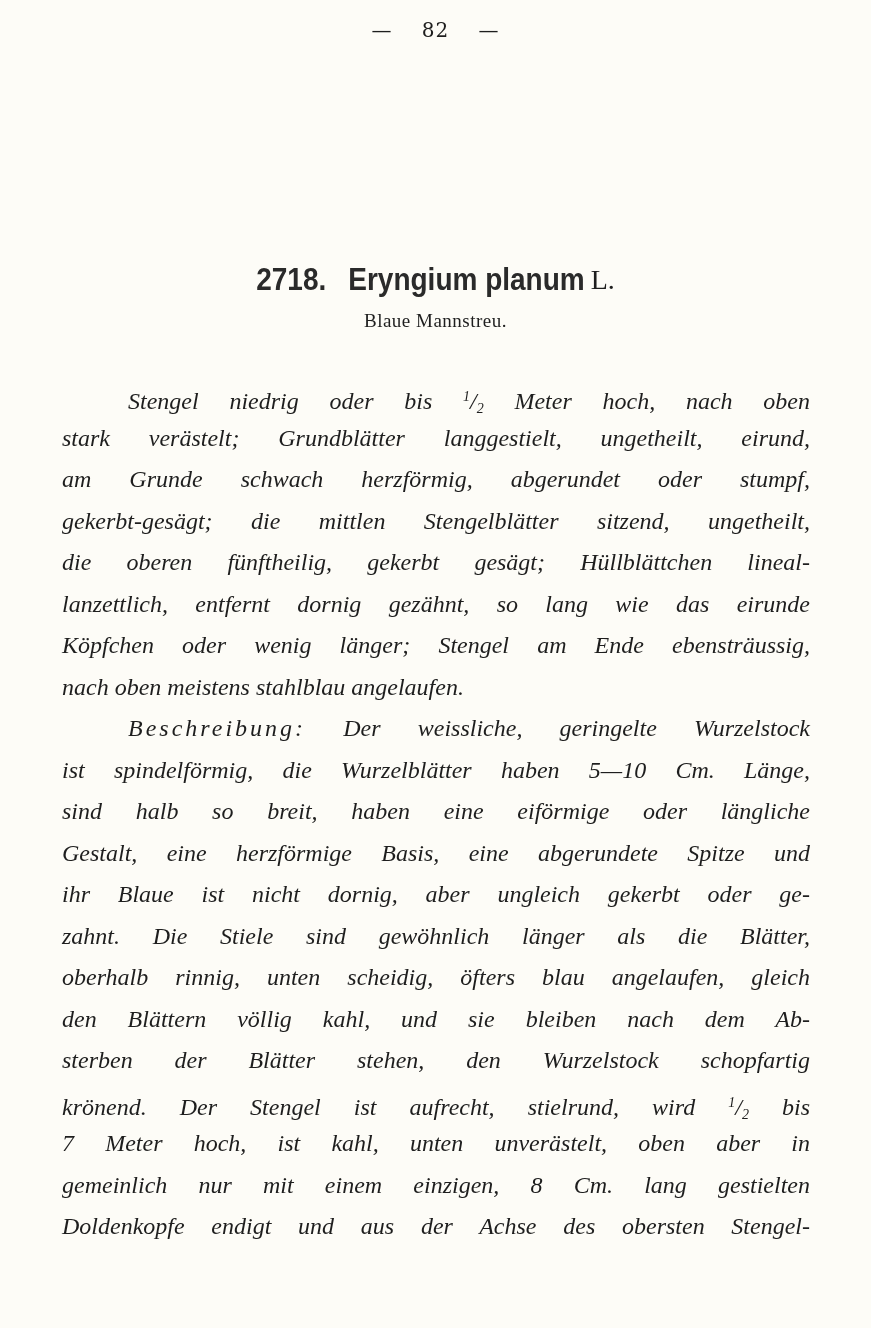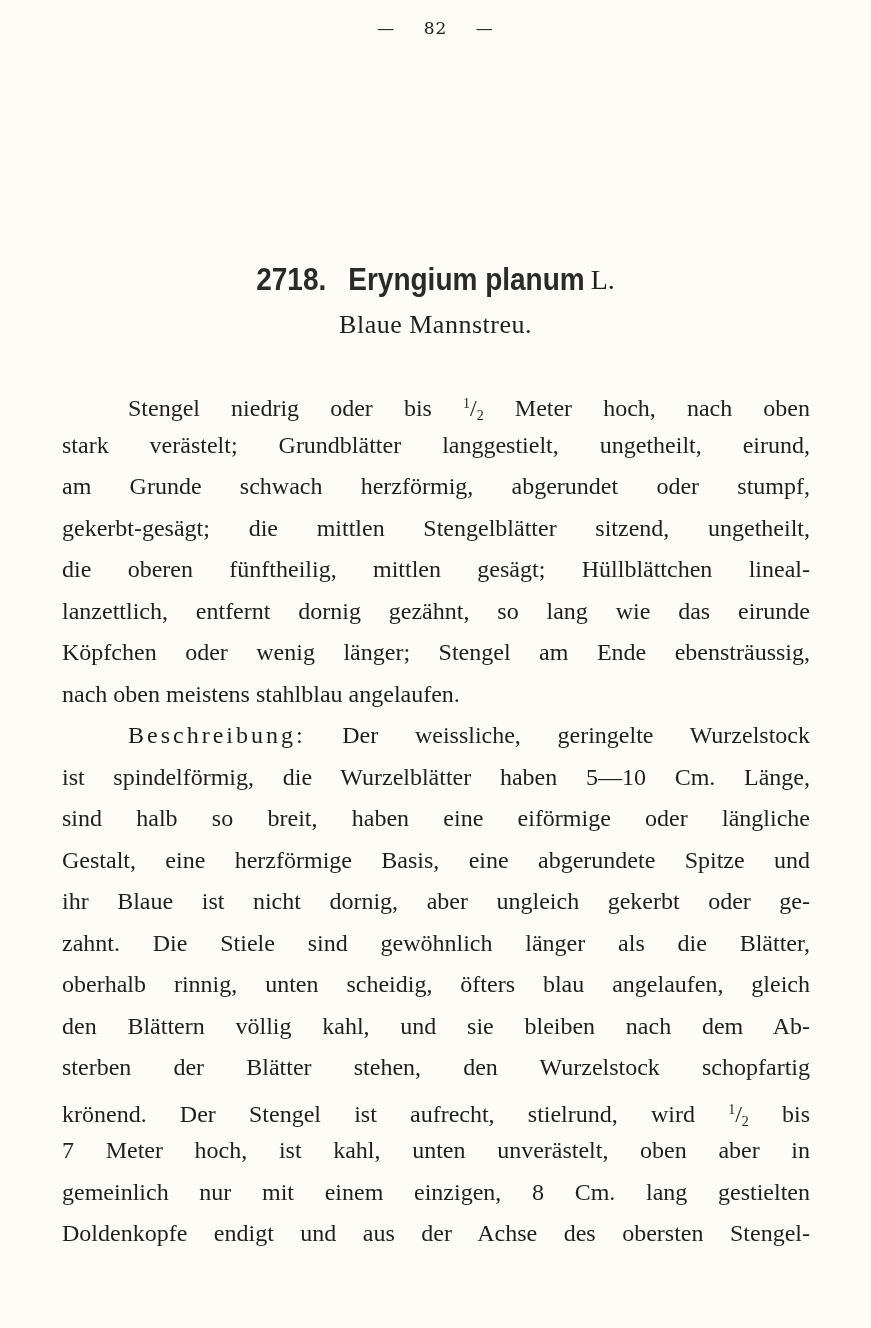--- a/index.html
+++ b/index.html
@@ -22,21 +22,21 @@
       width: 871px;
       height: 1328px;
     }
     .page-number {
       position: absolute;
       top: 18px;
       left: 0;
       width: 100%;
       text-align: center;
       font-family: "DejaVu Serif", serif;
-      font-size: 17px;
+      font-size: 20px;
       letter-spacing: 1px;
     }
     .page-number .dash {
       display: inline-block;
       margin: 0 22px;
     }
     .entry-heading {
       position: absolute;
       top: 243px;
       left: 0;
@@ -61,36 +61,37 @@
       margin-left: 6px;
       font-size: 28px;
     }
     .common-name {
       position: absolute;
       top: 310px;
       left: 0;
       width: 100%;
       text-align: center;
       font-family: "Liberation Serif", "DejaVu Serif", serif;
-      font-size: 26px;
+      font-size: 19px;
       letter-spacing: 0.5px;
     }
     .body-text {
       position: absolute;
       left: 62px;
       width: 748px;
       font-family: "Liberation Serif", "DejaVu Serif", serif;
       font-size: 24px;
     }
     .line {
       height: 41.5px;
-      line-height: 59px;
+      line-height: 45px;
       white-space: nowrap;
       text-align: justify;
       text-align-last: justify;
+      font-style: italic;
     }
     .line.last {
       text-align-last: left;
     }
     .line.indent {
       padding-left: 66px;
     }
     .spaced {
       letter-spacing: 3px;
     }
@@ -120,21 +121,21 @@
 
   <div class="common-name">Blaue Mannstreu.</div>
 
   <div class="body-text" style="top: 374px;">
     <div class="line indent">
       <span>Stengel niedrig oder bis </span><span class="frac"><sup>1</sup><span>/</span><sub>2</sub></span><span> Meter hoch, nach oben</span>
     </div>
     <div class="line">stark verästelt; Grundblätter langgestielt, ungetheilt, eirund,</div>
     <div class="line">am Grunde schwach herzförmig, abgerundet oder stumpf,</div>
     <div class="line">gekerbt-gesägt; die mittlen Stengelblätter sitzend, ungetheilt,</div>
-    <div class="line">die oberen fünftheilig, mittlen gesägt; Hüllblättchen lineal-</div>
+    <div class="line">die oberen fünftheilig, gekerbt gesägt; Hüllblättchen lineal-</div>
     <div class="line">lanzettlich, entfernt dornig gezähnt, so lang wie das eirunde</div>
     <div class="line">Köpfchen oder wenig länger; Stengel am Ende ebensträussig,</div>
     <div class="line last">nach oben meistens stahlblau angelaufen.</div>
   </div>
 
   <div class="body-text" style="top: 706px;">
     <div class="line indent">
       <span class="spaced">Beschreibung:</span><span> Der weissliche, geringelte Wurzelstock</span>
     </div>
     <div class="line">ist spindelförmig, die Wurzelblätter haben 5—10 Cm. Länge,</div>

